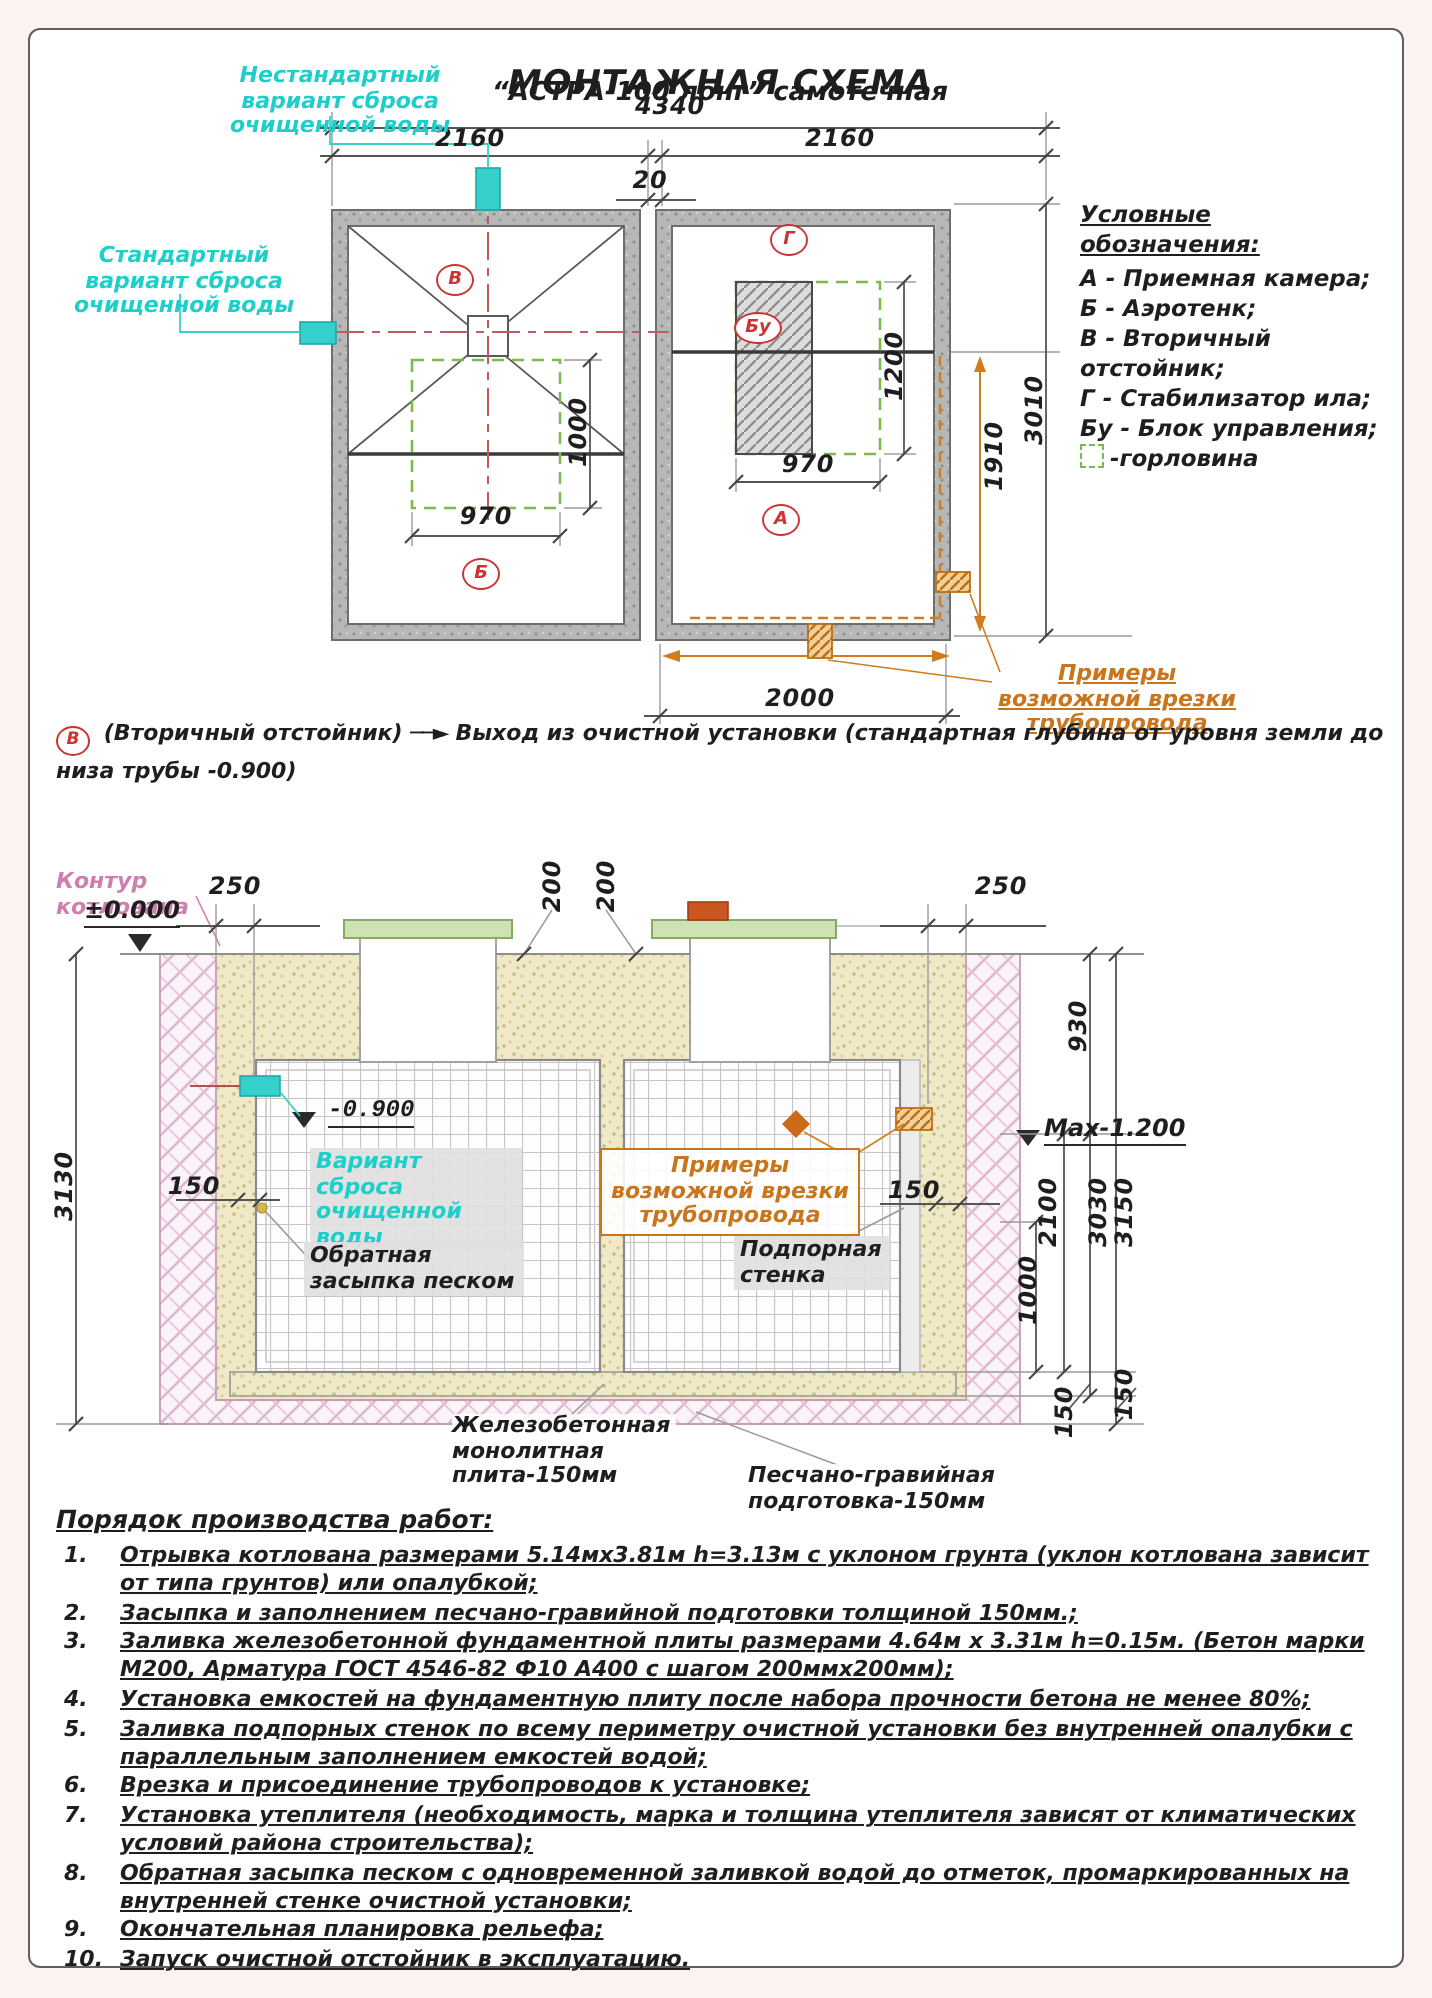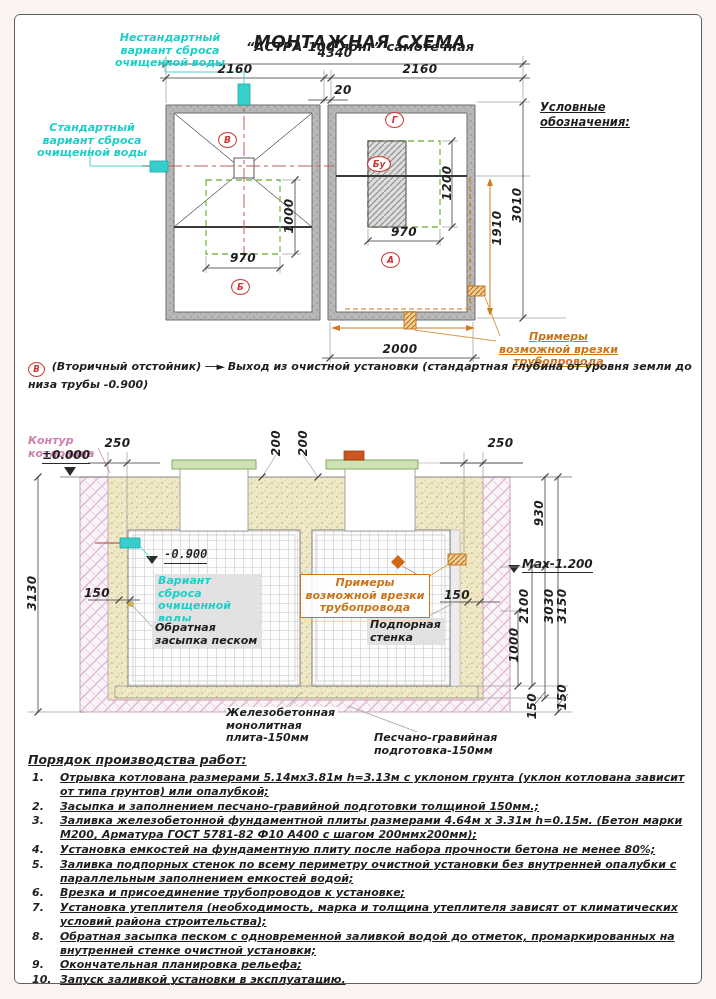--- a/index.html
+++ b/index.html
@@ -303,41 +303,49 @@
     </g>
   </g>
 </svg>
 
 <div class="t title center" style="left:230px;top:18px;width:260px;margin-top:14px;">МОНТАЖНАЯ СХЕМА</div>
 <div class="t subtitle center" style="left:230px;top:39px;width:260px;">“АСТРА-100 лонг” самотечная</div>
 
 <div class="t dim" style="left:270px;top:46px;width:130px;">4340</div>
 <div class="t dim" style="left:180px;top:62px;width:110px;">2160</div>
 <div class="t dim" style="left:365px;top:62px;width:110px;">2160</div>
-<div class="t dim" style="left:318px;top:83px;width:50px;font-style:italic;">20</div>
+<div class="t dim" style="left:300px;top:83px;width:50px;font-style:italic;">20</div>
 <div class="t dim" style="left:208px;top:251px;width:70px;">970</div>
 <div class="t dim rot" style="left:254px;top:209px;width:70px;">1000</div>
 <div class="t dim" style="left:369px;top:225px;width:70px;">970</div>
 <div class="t dim rot" style="left:412px;top:176px;width:70px;">1200</div>
 <div class="t dim rot" style="left:482px;top:198px;width:70px;">3010</div>
 <div class="t dim rot" style="left:462px;top:221px;width:70px;">1910</div>
 <div class="t dim" style="left:360px;top:342px;width:80px;">2000</div>
 
 <div class="mk" style="left:218px;top:132px;">В</div>
 <div class="mk" style="left:231px;top:279px;">Б</div>
 <div class="mk" style="left:385px;top:112px;">Г</div>
 <div class="mk" style="left:381px;top:252px;">А</div>
 <div class="mk mk-wide" style="left:367px;top:156px;">Бу</div>
 
 <div class="t lab c-cyan center" style="left:95px;top:32px;width:150px;">Нестандартный вариант сброса очищенной воды</div>
 <div class="t lab c-cyan center" style="left:28px;top:122px;width:128px;">Стандартный вариант сброса очищенной воды</div>
 <div class="t lab c-orange und" style="left:496px;top:331px;width:125px;">Примеры возможной врезки трубопровода</div>
 
 <div class="legend">
   <div class="lg-title">Условные обозначения:</div>
+  <ul>
+    <li>А - Приемная камера;</li>
+    <li>Б - Аэротенк;</li>
+    <li>В - Вторичный отстойник;</li>
+    <li>Г - Стабилизатор ила;</li>
+    <li>Бу - Блок управления;</li>
+    <li><span class="neckicon"></span><span>-горловина</span></li>
+  </ul>
 </div>
 
 <div class="notes">
   <div class="note">
     <span class="nmk">В</span>
     <span>(Вторичный отстойник)</span>
     <span class="arrowtxt">──►</span>
     <span>Выход из очистной установки (стандартная глубина от уровня земли до низа трубы -0.900)</span>
   </div>
 </div>
@@ -366,22 +374,22 @@
 <div class="t dim rot" style="left:512px;top:699px;width:40px;">150</div>
 <div class="t dim rot" style="left:542px;top:690px;width:40px;">150</div>
 <div class="t dim rot" style="left:-3px;top:586px;width:70px;">3130</div>
 <div class="t dim" style="left:76px;top:586px;width:42px;">150</div>
 
 <div class="wl">
   <div class="wl-title">Порядок производства работ:</div>
   <ol>
     <li>Отрывка котлована размерами 5.14мх3.81м h=3.13м с уклоном грунта (уклон котлована зависит от типа грунтов) или опалубкой;</li>
     <li>Засыпка и заполнением песчано-гравийной подготовки толщиной 150мм.;</li>
-    <li>Заливка железобетонной фундаментной плиты размерами 4.64м х 3.31м h=0.15м. (Бетон марки М200, Арматура ГОСТ 5781-82 Ф10 А400 с шагом 200ммх200мм);</li>
+    <li>Заливка железобетонной фундаментной плиты размерами 4.64м х 3.31м h=0.15м. (Бетон марки М200, Арматура ГОСТ 4546-82 Ф10 А400 с шагом 200ммх200мм);</li>
     <li>Установка емкостей на фундаментную плиту после набора прочности бетона не менее 80%;</li>
     <li>Заливка подпорных стенок по всему периметру очистной установки без внутренней опалубки с параллельным заполнением емкостей водой;</li>
     <li>Врезка и присоединение трубопроводов к установке;</li>
     <li>Установка утеплителя (необходимость, марка и толщина утеплителя зависят от климатических условий района строительства);</li>
     <li>Обратная засыпка песком с одновременной заливкой водой до отметок, промаркированных на внутренней стенке очистной установки;</li>
     <li>Окончательная планировка рельефа;</li>
-    <li>Запуск заливкой установки в эксплуатацию.</li>
+    <li>Запуск очистной отстойник в эксплуатацию.</li>
   </ol>
 </div>
 
 </body></html>

